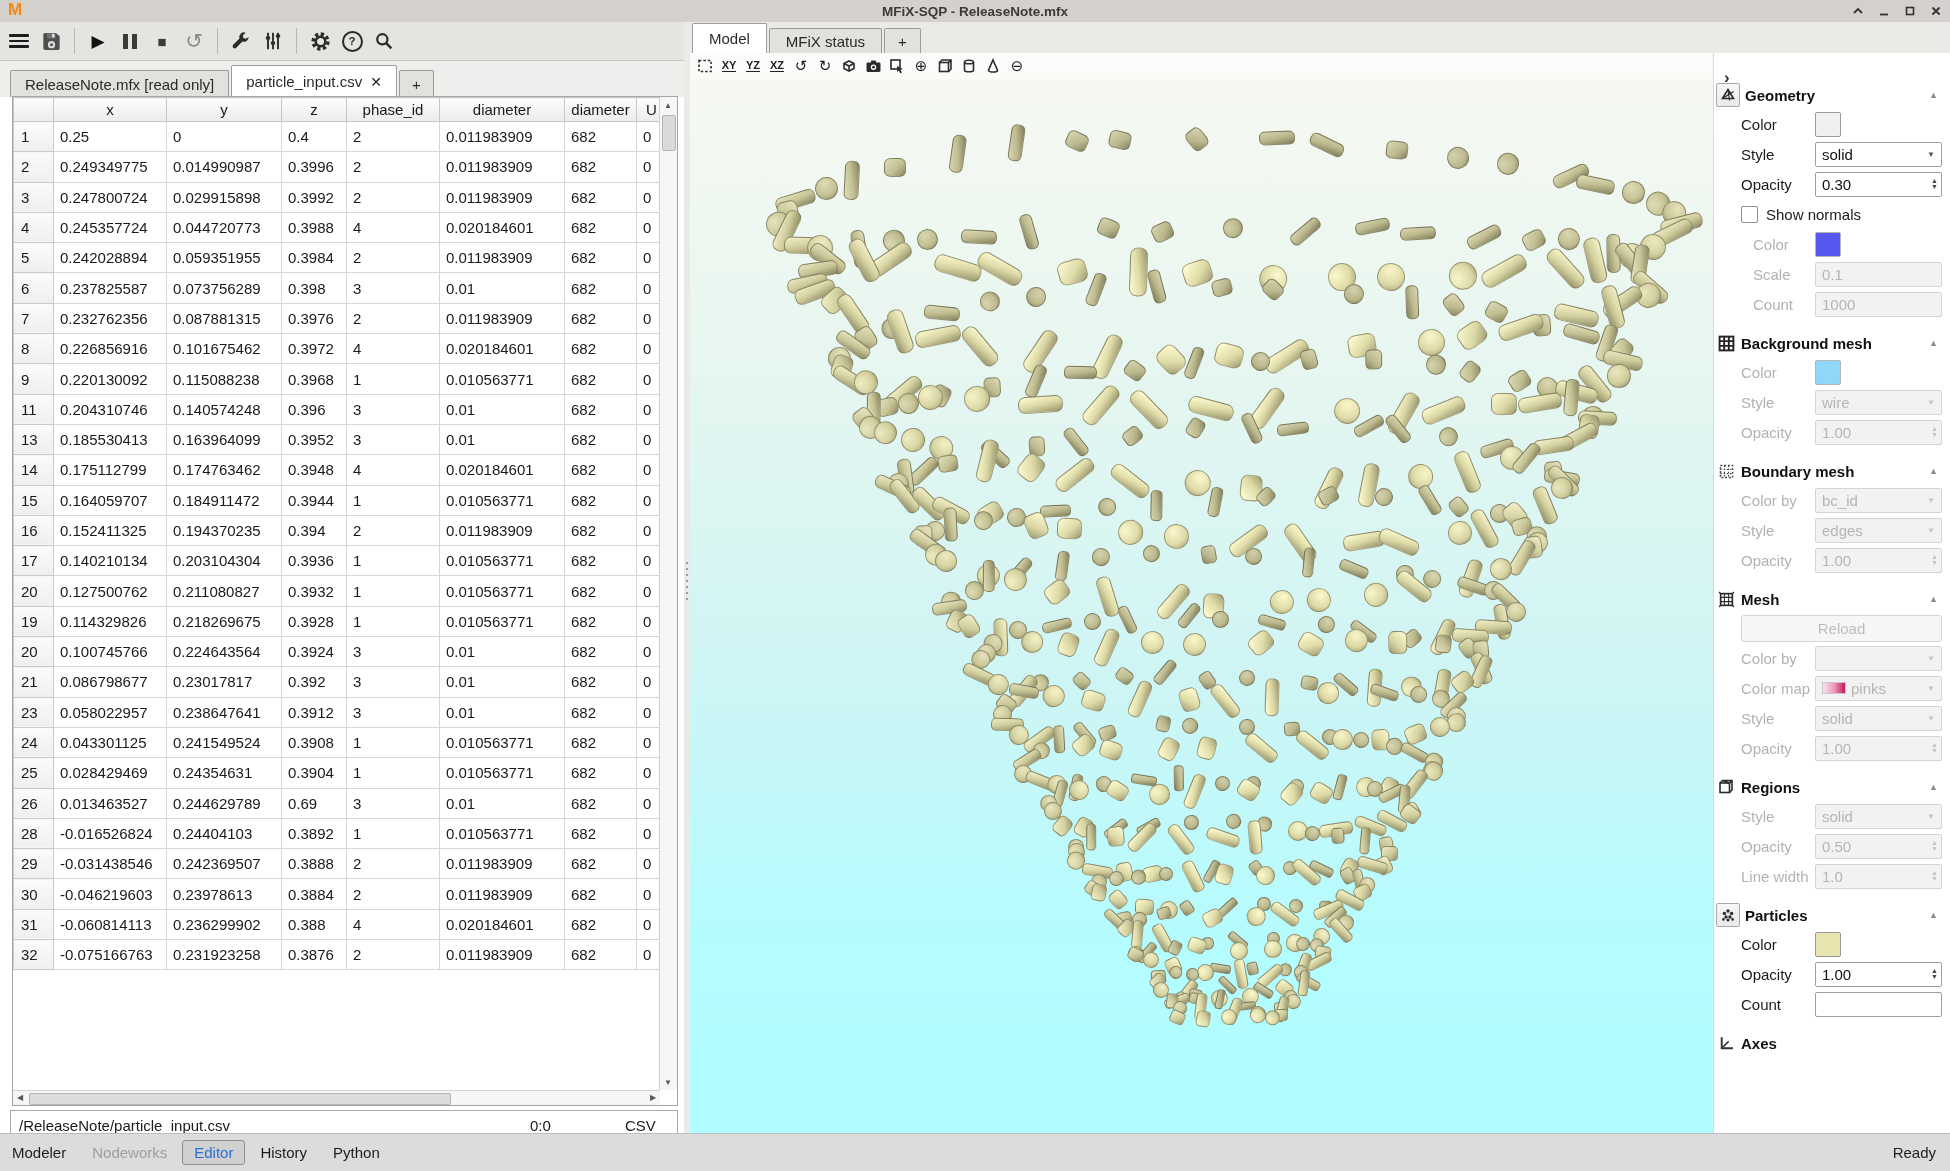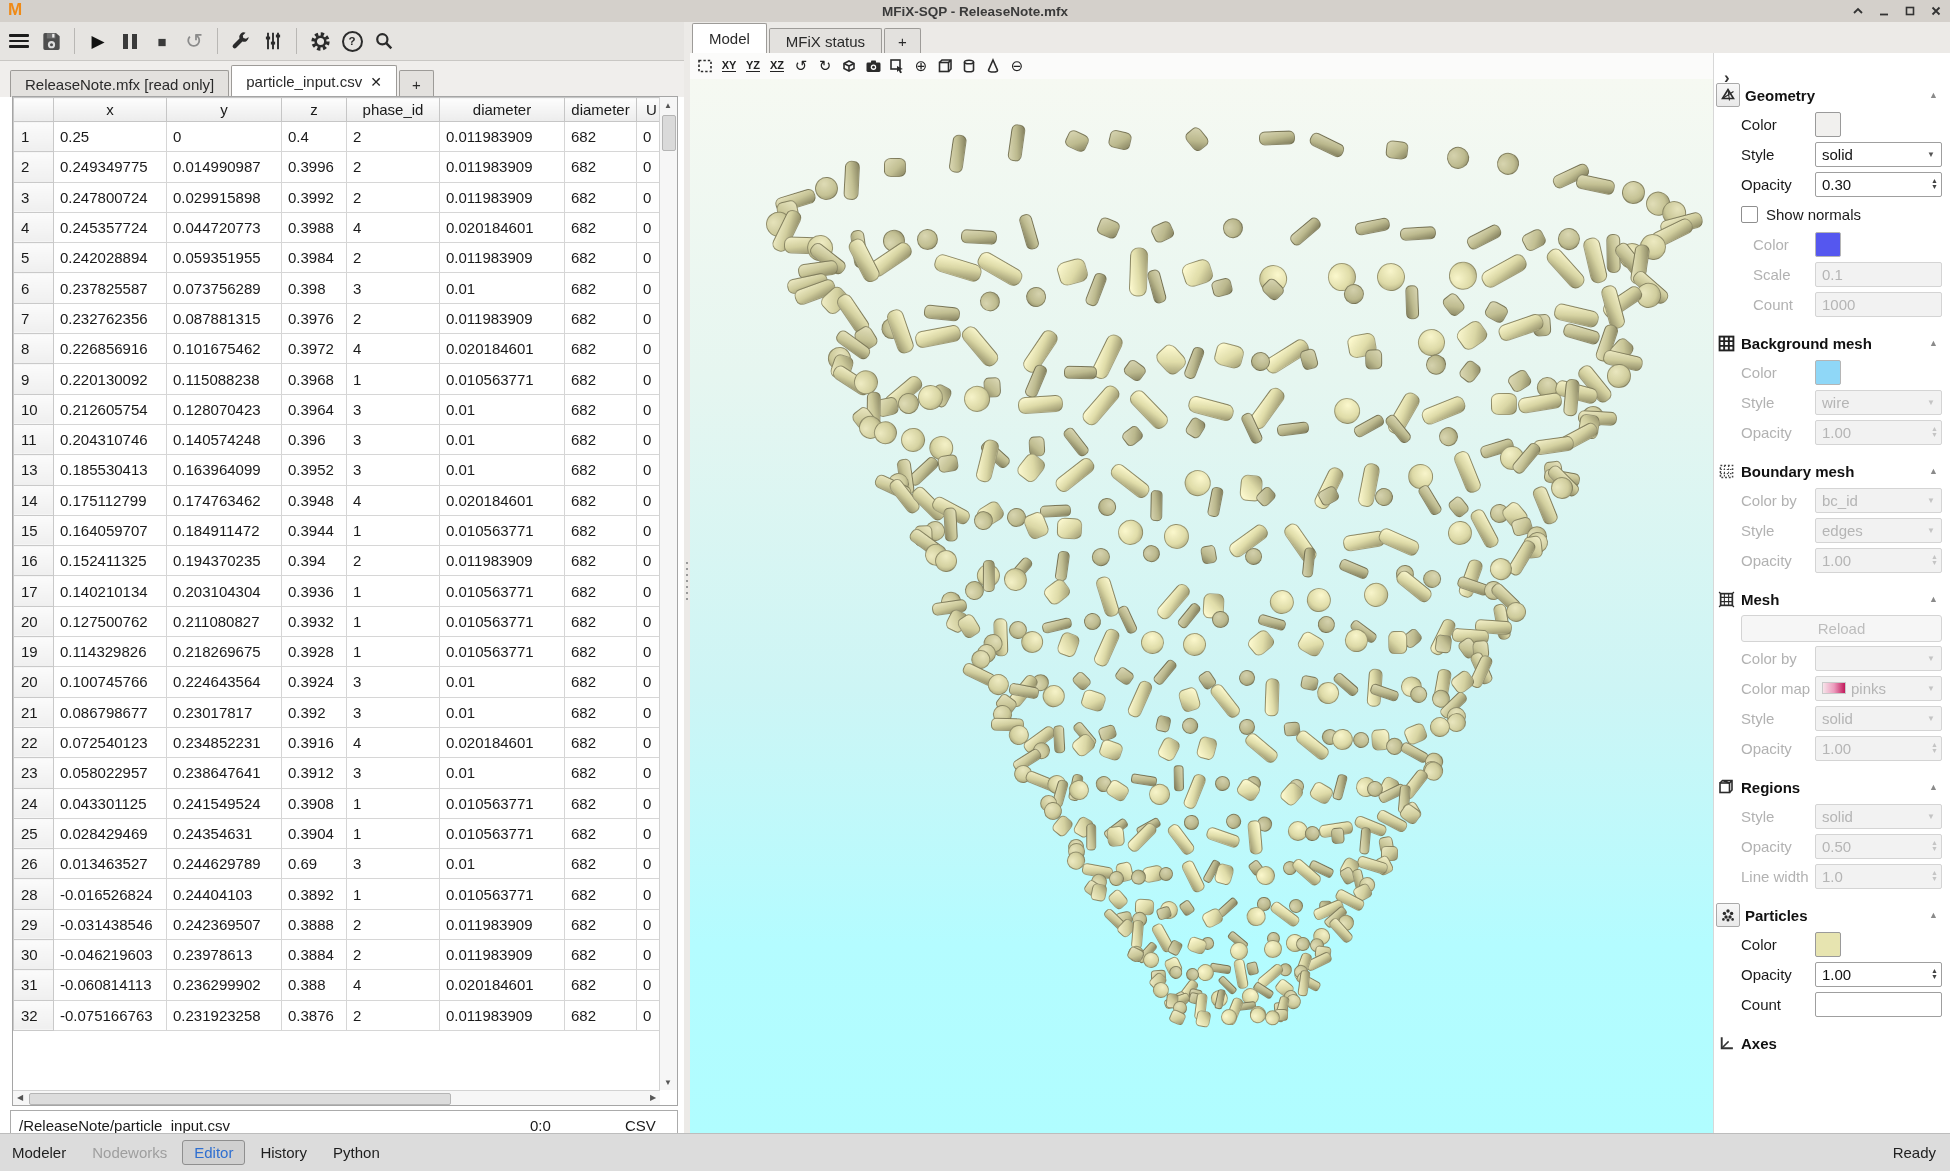--- a/index.html
+++ b/index.html
@@ -337,30 +337,20 @@
               <td class="rowno">9</td>
               <td>0.220130092</td>
               <td>0.115088238</td>
               <td>0.3968</td>
               <td>1</td>
               <td>0.010563771</td>
               <td>682</td>
               <td>0</td>
             </tr>
             <tr>
-              <td class="rowno">10</td>
-              <td>0.212605754</td>
-              <td>0.128070423</td>
-              <td>0.3964</td>
-              <td>3</td>
-              <td>0.01</td>
-              <td>682</td>
-              <td>0</td>
-            </tr>
-            <tr>
               <td class="rowno">11</td>
               <td>0.204310746</td>
               <td>0.140574248</td>
               <td>0.396</td>
               <td>3</td>
               <td>0.01</td>
               <td>682</td>
               <td>0</td>
             </tr>
             <tr>
@@ -443,30 +433,20 @@
               <td>682</td>
               <td>0</td>
             </tr>
             <tr>
               <td class="rowno">21</td>
               <td>0.086798677</td>
               <td>0.23017817</td>
               <td>0.392</td>
               <td>3</td>
               <td>0.01</td>
-              <td>682</td>
-              <td>0</td>
-            </tr>
-            <tr>
-              <td class="rowno">22</td>
-              <td>0.072540123</td>
-              <td>0.234852231</td>
-              <td>0.3916</td>
-              <td>4</td>
-              <td>0.020184601</td>
               <td>682</td>
               <td>0</td>
             </tr>
             <tr>
               <td class="rowno">23</td>
               <td>0.058022957</td>
               <td>0.238647641</td>
               <td>0.3912</td>
               <td>3</td>
               <td>0.01</td>

